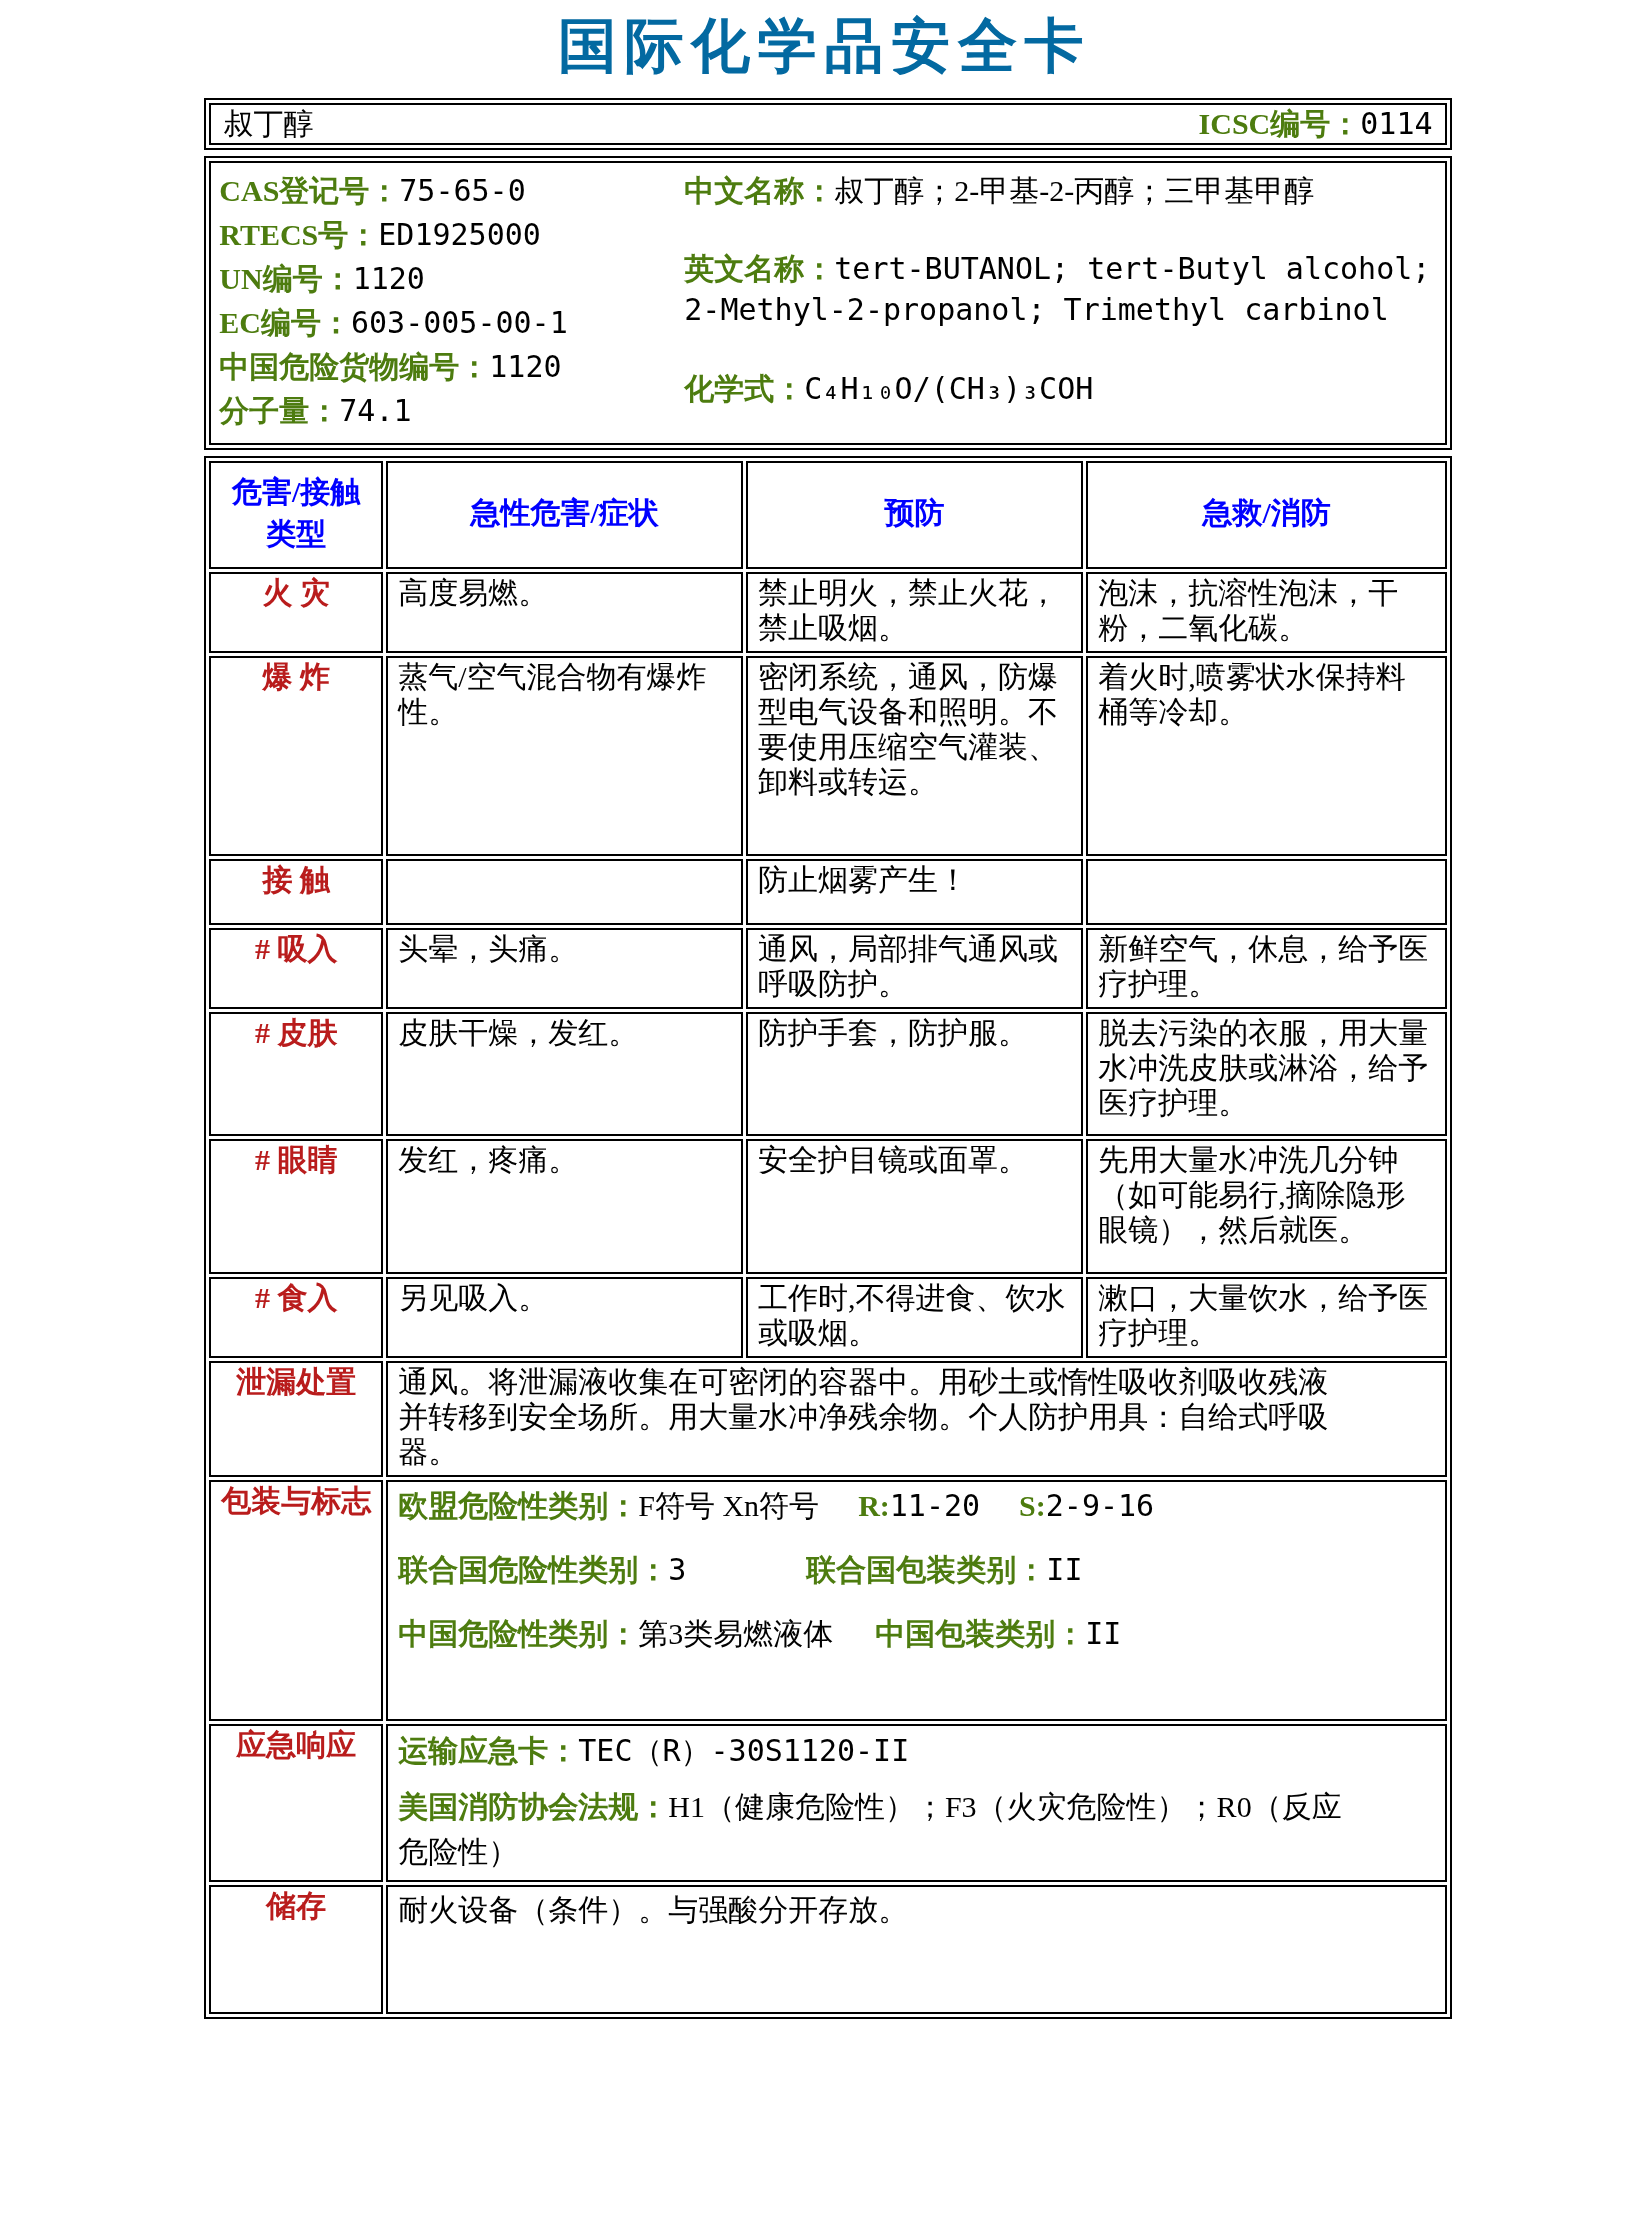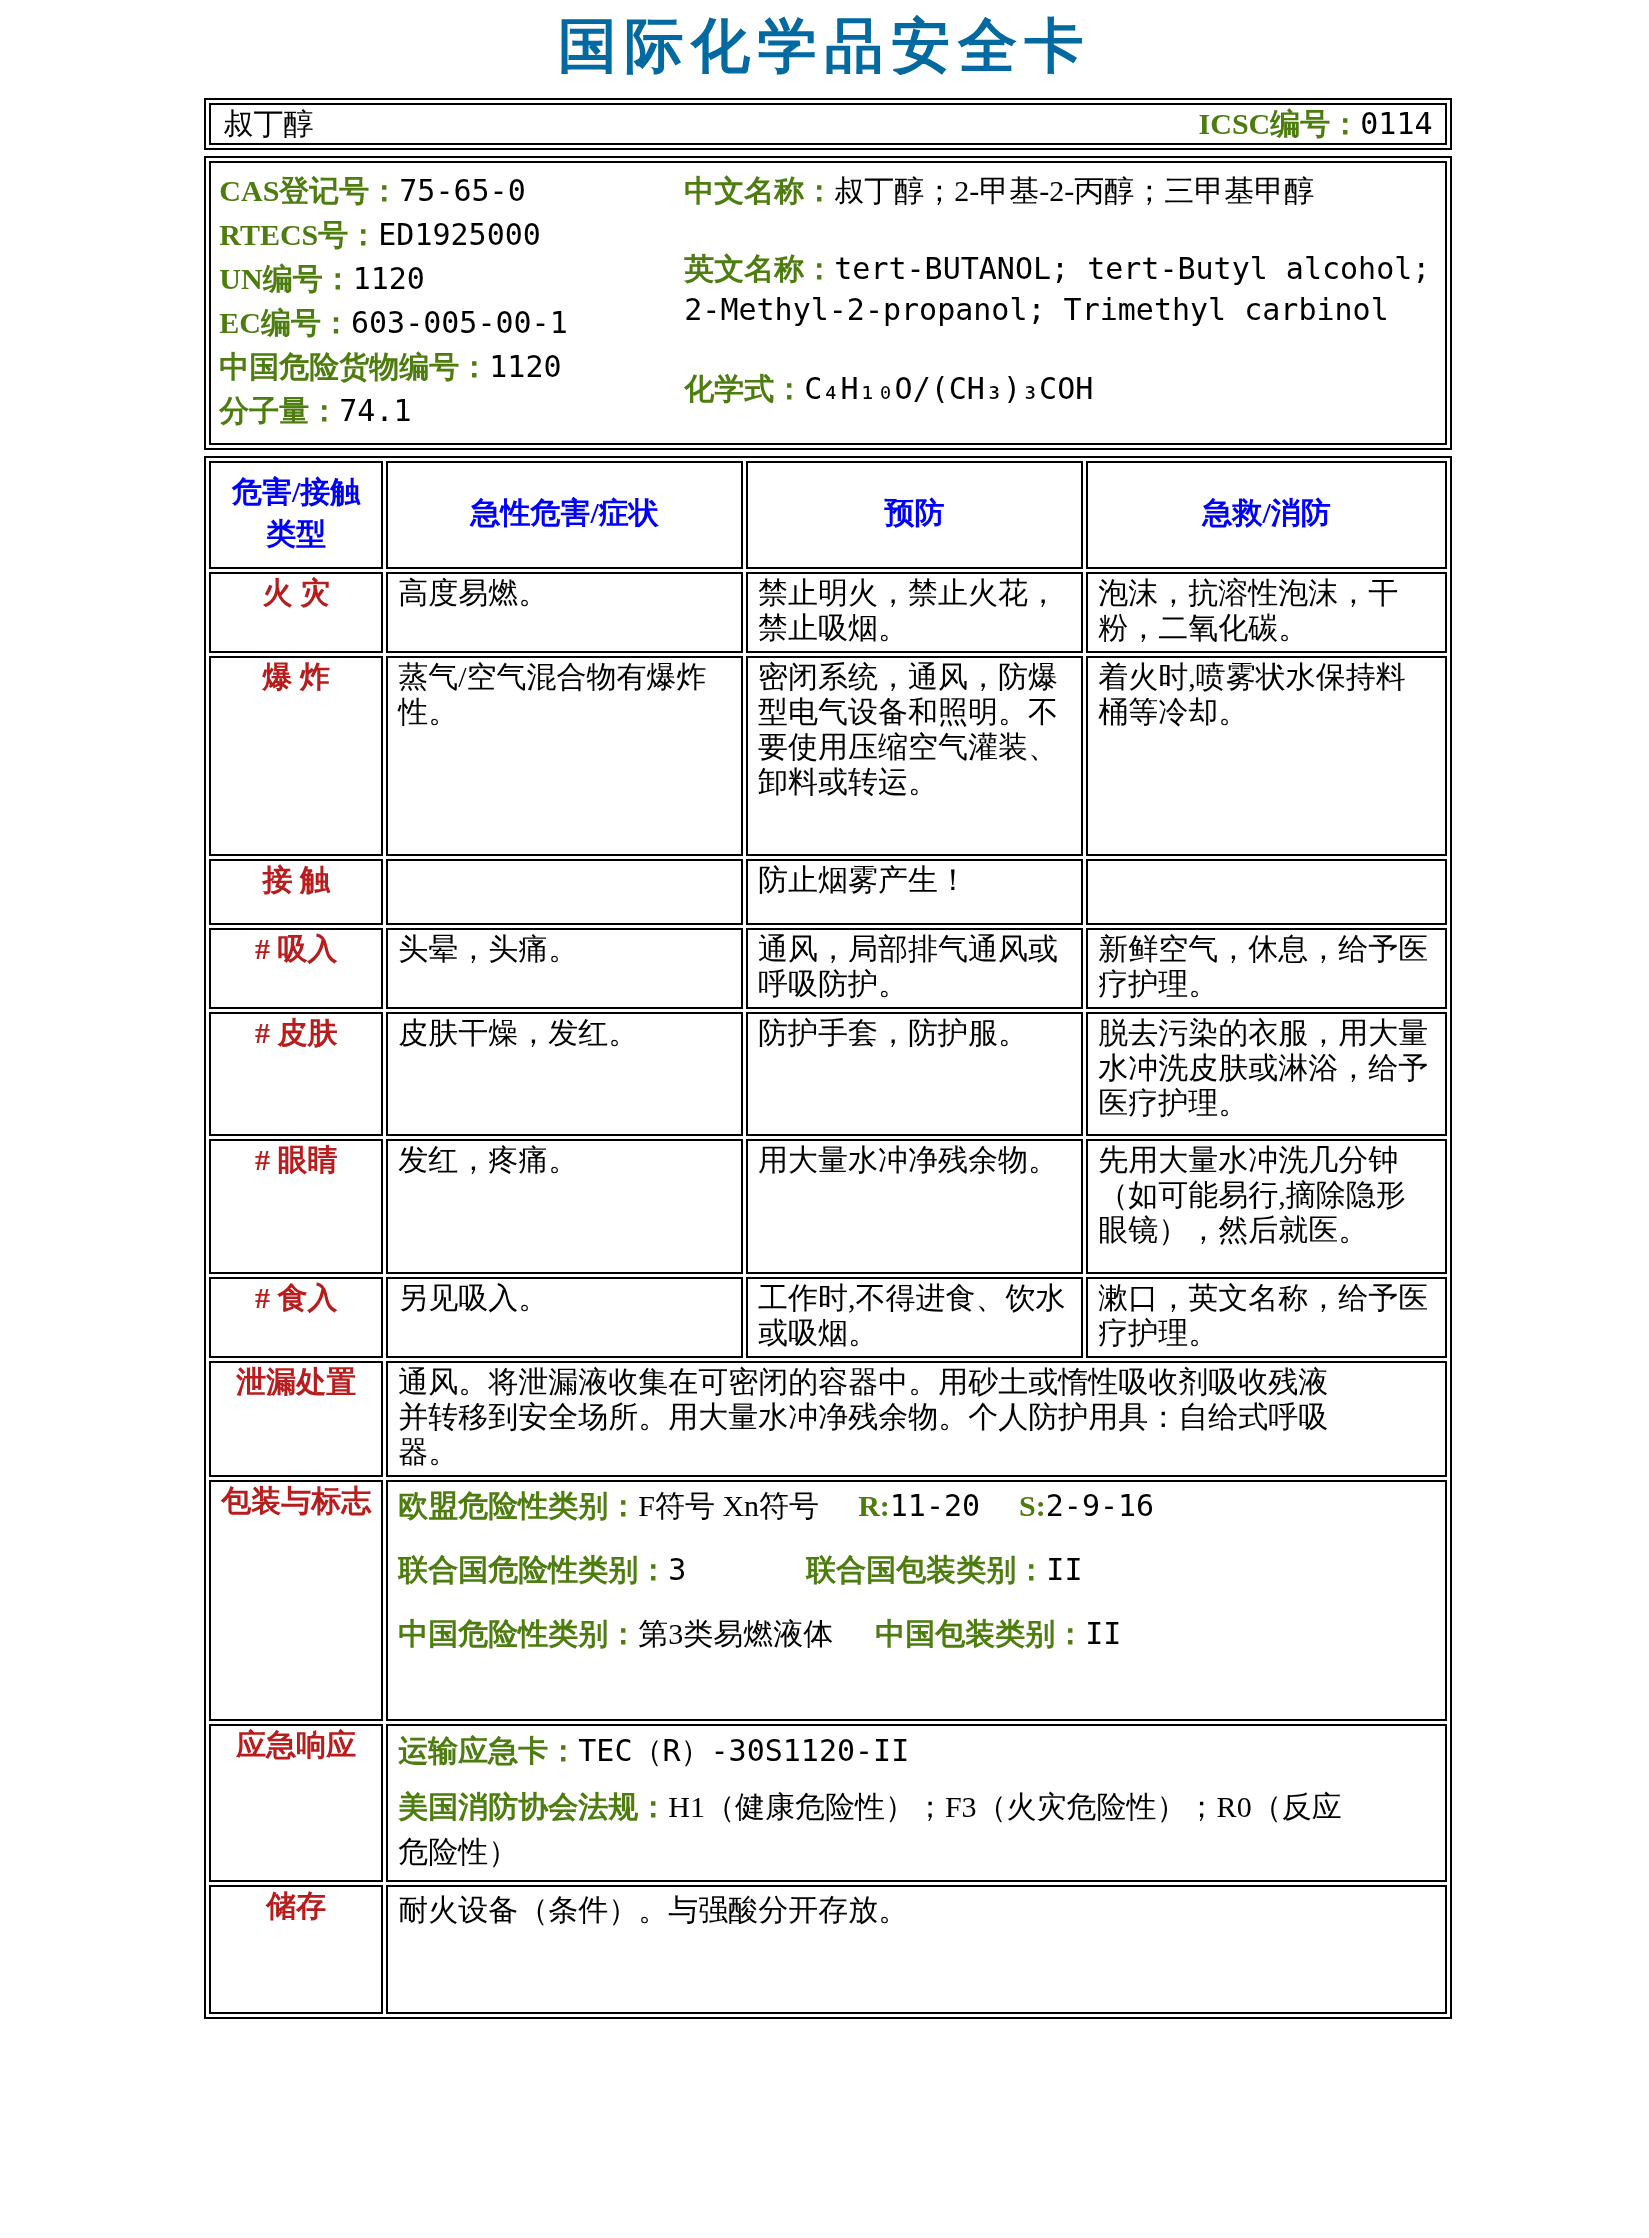--- a/index.html
+++ b/index.html
@@ -175,29 +175,29 @@
       <tr class="h-skin">
         <td class="typecell"># 皮肤</td>
         <td>皮肤干燥，发红。</td>
         <td>防护手套，防护服。</td>
         <td>脱去污染的衣服，用大量水冲洗皮肤或淋浴，给予医疗护理。</td>
       </tr>
 
       <tr class="h-eyes">
         <td class="typecell"># 眼睛</td>
         <td>发红，疼痛。</td>
-        <td>用大量水冲净残余物。</td>
+        <td>安全护目镜或面罩。</td>
         <td>先用大量水冲洗几分钟（如可能易行,摘除隐形眼镜），然后就医。</td>
       </tr>
 
       <tr class="h-inge">
         <td class="typecell"># 食入</td>
         <td>另见吸入。</td>
         <td>工作时,不得进食、饮水或吸烟。</td>
-        <td>漱口，英文名称，给予医疗护理。</td>
+        <td>漱口，大量饮水，给予医疗护理。</td>
       </tr>
 
       <tr class="h-spil">
         <td class="typecell">泄漏处置</td>
         <td colspan="3">
           <div class="spill-text">通风。将泄漏液收集在可密闭的容器中。用砂土或惰性吸收剂吸收残液并转移到安全场所。用大量水冲净残余物。个人防护用具：自给式呼吸器。</div>
         </td>
       </tr>
 
       <tr class="h-pack">

